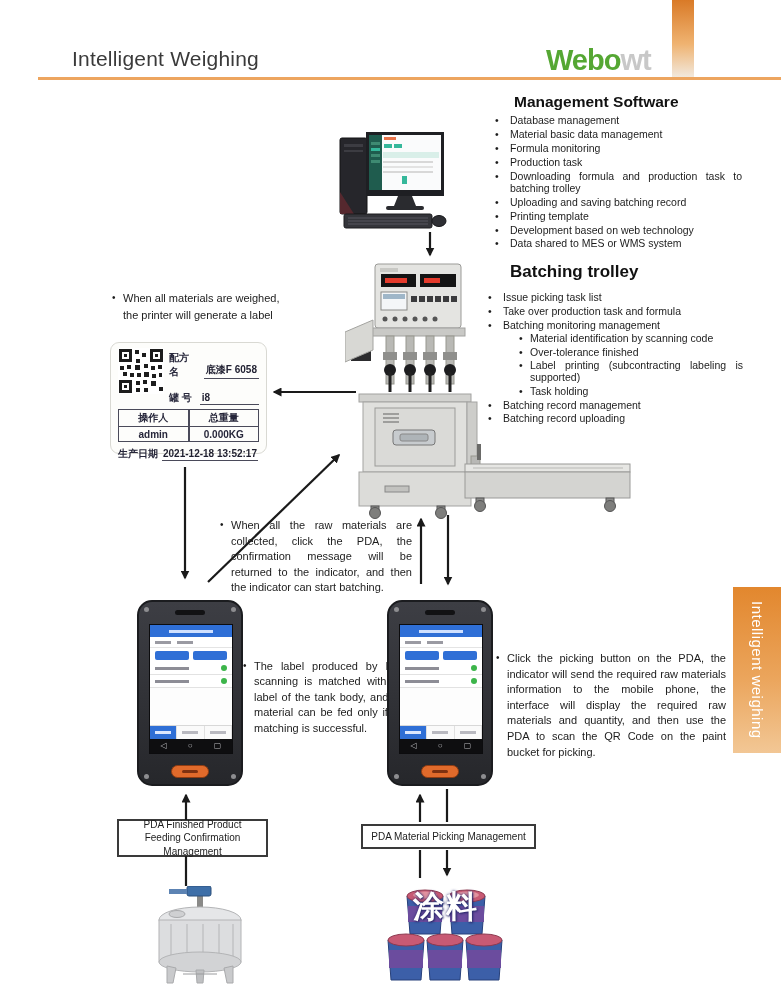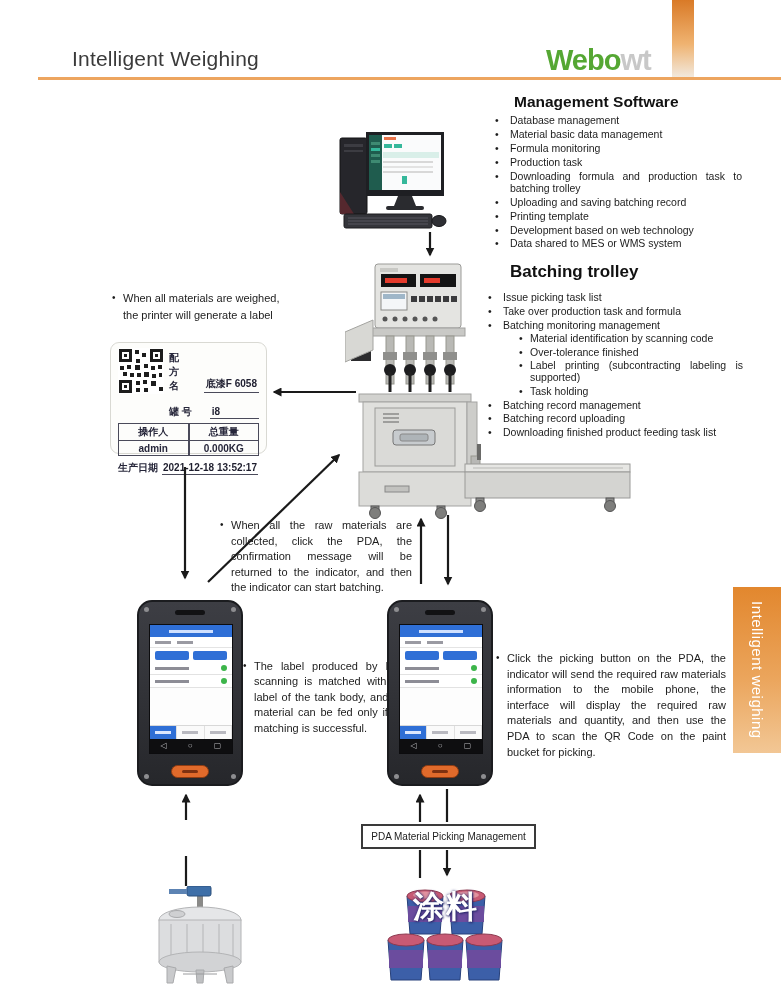--- a/index.html
+++ b/index.html
@@ -43,21 +43,21 @@
   .note-confirm{left:220px;top:518px;width:192px;line-height:1.42;}
   .note-confirm .tx,.note-match .tx,.note-picking .tx{text-align:justify;}
   .note-match{left:243px;top:659px;width:165px;line-height:1.4;}
   .note-picking{left:496px;top:651px;width:230px;line-height:1.42;}
 
   
   .label-card{left:110px;top:342px;width:157px;height:112px;background:#FDFDFB;
     border:1px solid #d9d9d3;border-radius:9px;box-sizing:border-box;padding:5px 7px;color:#26263a;}
   .lbl-top{display:flex;gap:5px;}
   .lbl-fields{flex:1;padding-top:3px;}
-  .lbl-row{display:flex;align-items:flex-end;gap:18px;font-size:10px;font-weight:700;}
+  .lbl-row{display:flex;align-items:flex-end;gap:8px;font-size:10px;font-weight:700;}
   .lbl-row+.lbl-row{margin-top:12px;}
   .lbl-row .u{flex:1;border-bottom:1.2px solid #4a4a5a;font-weight:600;color:#223;padding:0 2px 1px 2px;white-space:nowrap;}
   .lbl-boxes{display:flex;gap:0;margin-top:4px;}
   .lbl-box{flex:1;border:1.5px solid #4a4a5a;font-size:10px;}
   .lbl-box-h{border-bottom:1.5px solid #4a4a5a;text-align:center;font-weight:700;padding:1px 0;}
   .lbl-box-v{text-align:center;font-weight:600;padding:1.5px 0;}
   .lbl-date{margin-top:5px;font-size:10px;font-weight:700;display:flex;gap:4px;align-items:flex-end;}
   .lbl-date .u{border-bottom:1.2px solid #4a4a5a;font-weight:700;color:#1e1e2e;padding:0 1px 1px 1px;white-space:nowrap;}
 
   
@@ -144,21 +144,20 @@
       <span>Batching monitoring management</span>
       <ul class="sublist">
         <li>Material identification by scanning code</li>
         <li>Over-tolerance finished</li>
         <li>Label printing (subcontracting labeling is supported)</li>
         <li>Task holding</li>
       </ul>
     </li>
     <li>Batching record management</li>
     <li>Batching record uploading</li>
-    <li>Downloading finished product feeding task list</li>
   </ul>
 
   <div class="abs note note-printer">
     <span class="bl">•</span>
     <span class="tx">When all materials are weighed, the printer will generate a label</span>
   </div>
   <div class="abs note note-confirm">
     <span class="bl">•</span>
     <span class="tx">When all the raw materials are collected, click the PDA, the confirmation message will be returned to the indicator, and then the indicator can start batching.</span>
   </div>
@@ -442,20 +441,21 @@
         <span>▢</span>
       </div>
     </div>
     <div class="pda-chin">
         <span class="pda-scan">
           <i></i>
         </span>
       </div>
   </div>
 
+  <div class="abs flow-box box-left">PDA Finished Product Feeding Confirmation Management</div>
   <div class="abs flow-box box-right">PDA Material Picking Management</div>
 
   <svg class="abs" style="left:143px;top:886px;" width="115" height="98" viewBox="0 0 115 98">
     <rect x="54" y="6" width="6" height="16" fill="#8a8a88"></rect>
     <rect x="44" y="0" width="24" height="10" rx="2" fill="#3E6FA8" stroke="#2c517c"></rect>
     <rect x="26" y="3" width="18" height="5" fill="#5c83b3"></rect>
     <ellipse cx="57" cy="34" rx="41" ry="13" fill="#E5E6E8" stroke="#b3b4b6"></ellipse>
     <ellipse cx="34" cy="28" rx="8" ry="3.5" fill="#cfd0d2" stroke="#a9aaac"></ellipse>
     <rect x="16" y="34" width="82" height="42" fill="#DCDDDF" stroke="#b3b4b6"></rect>
     <g stroke="#c8c9cb" stroke-width="2">

